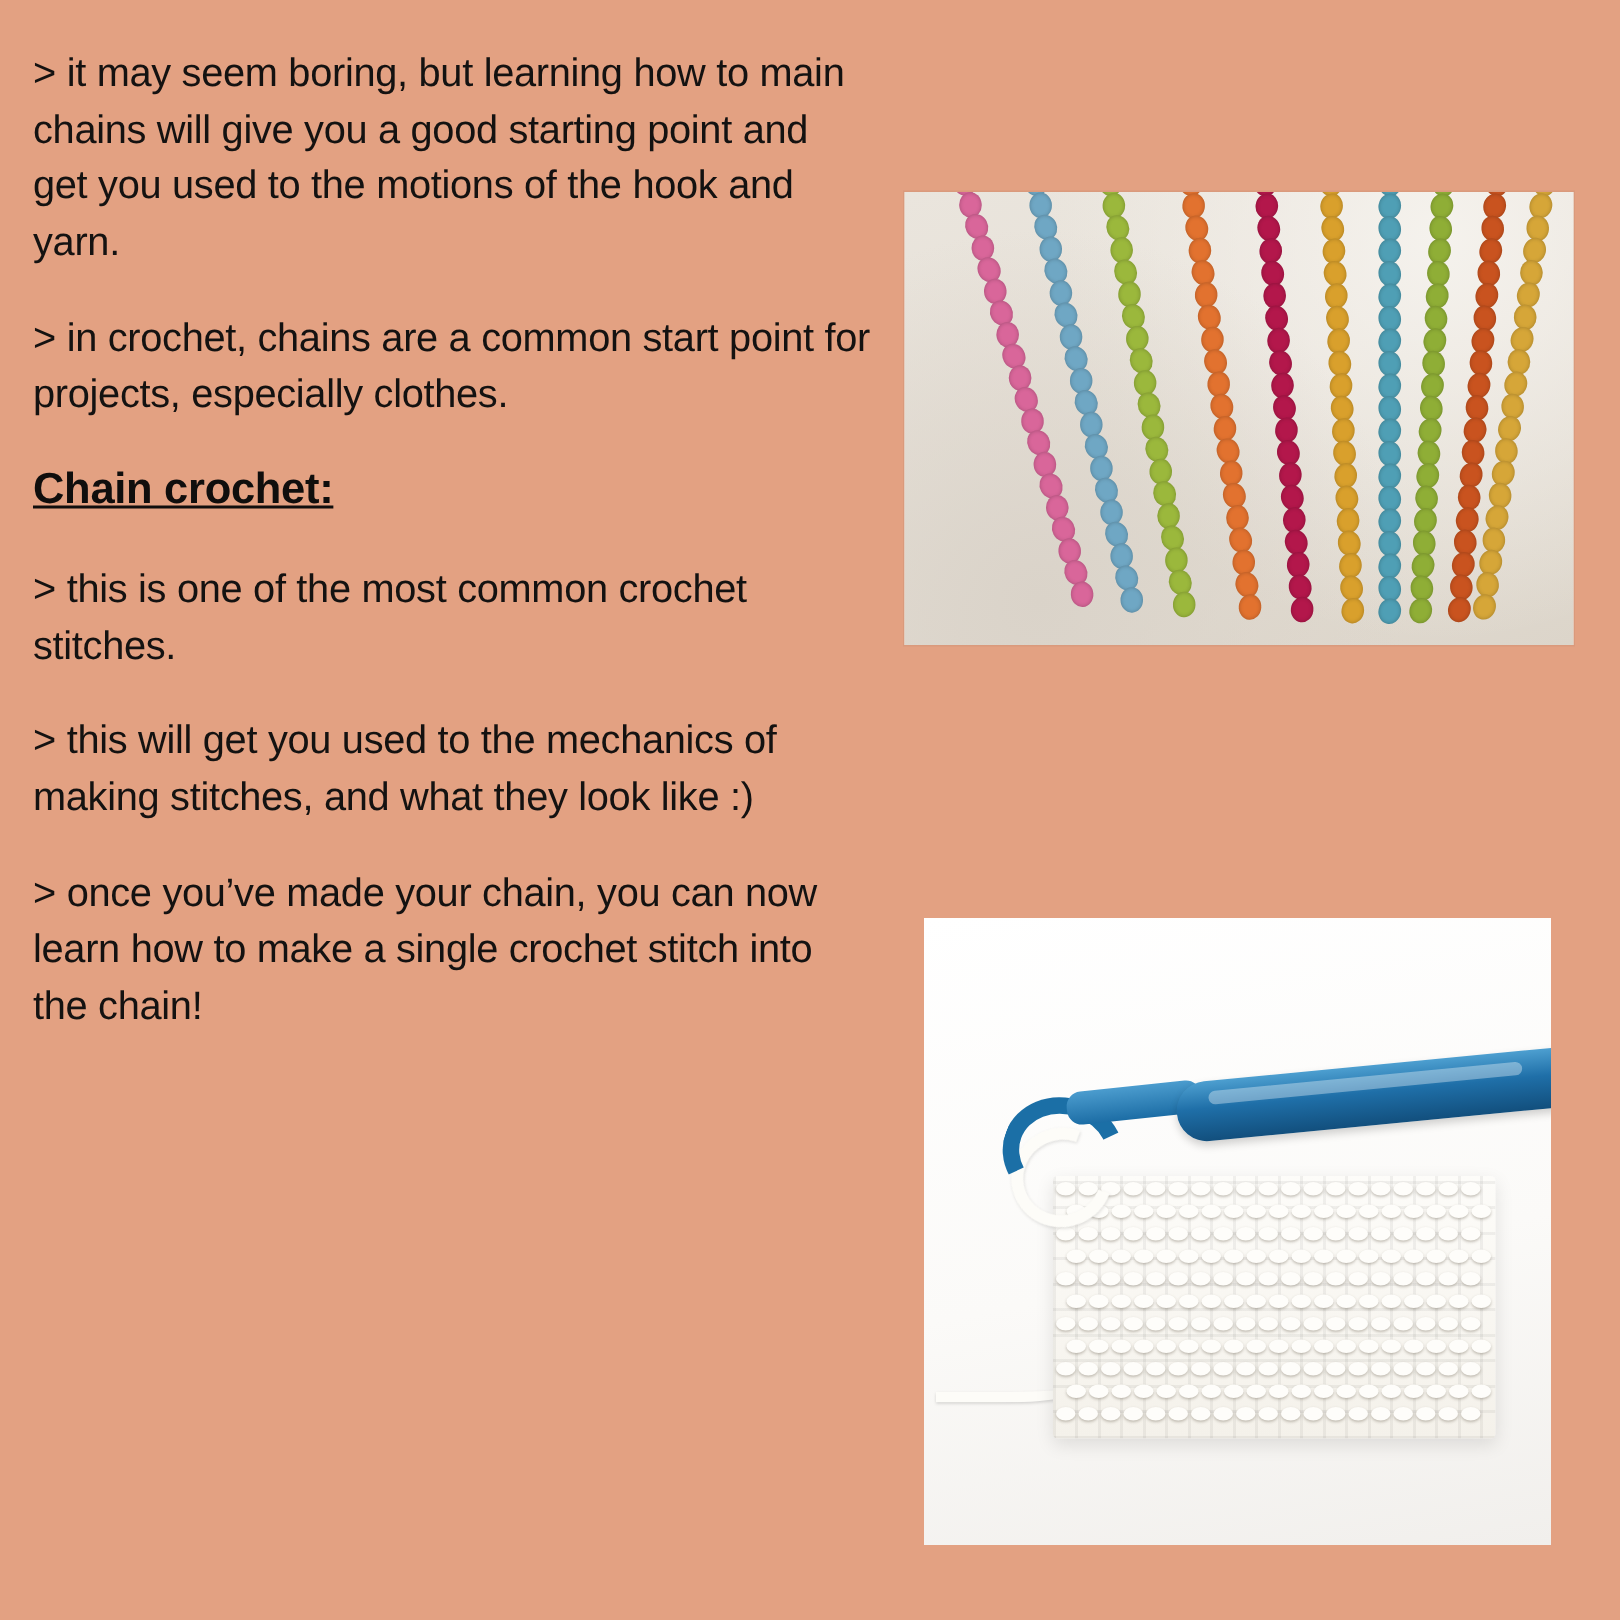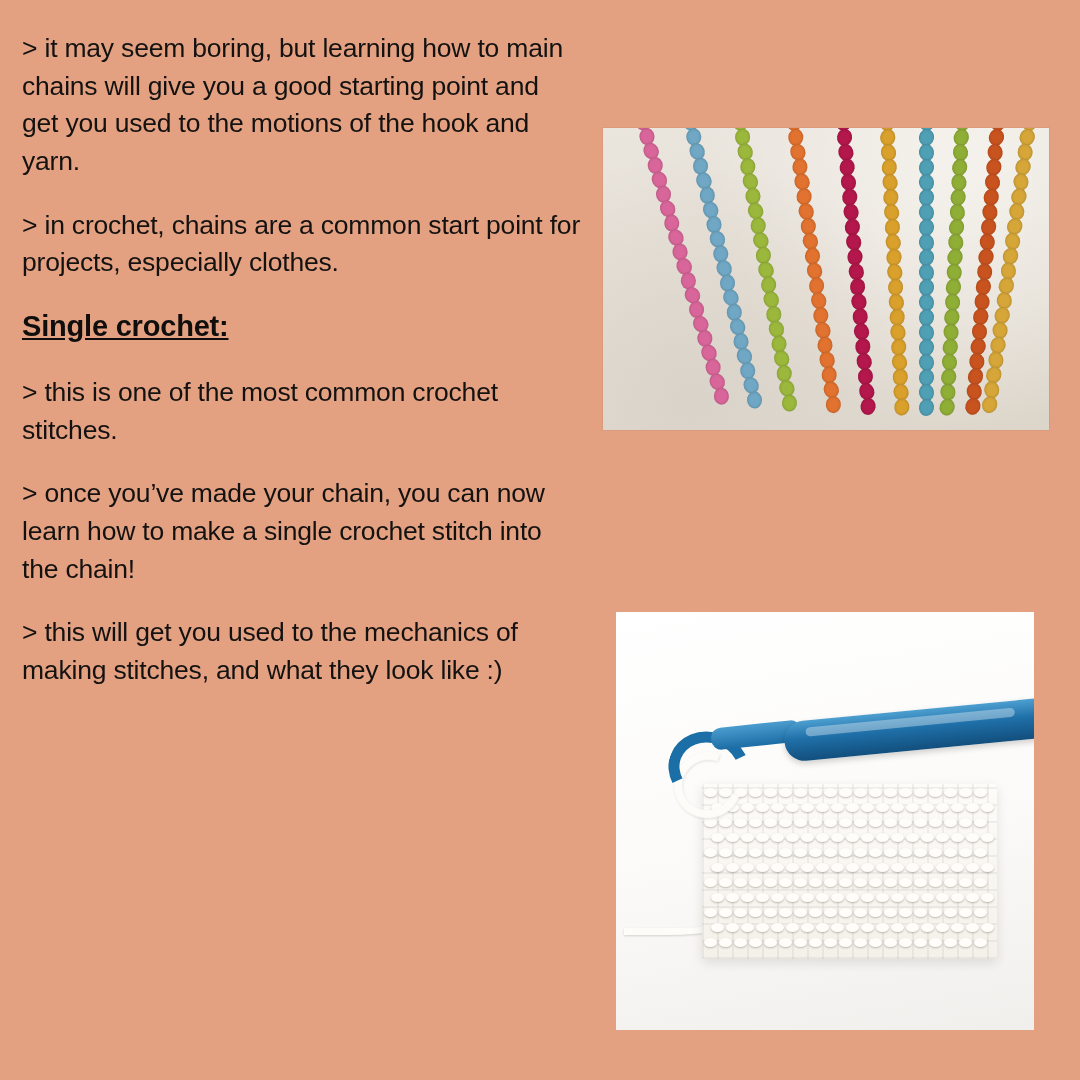--- a/index.html
+++ b/index.html
@@ -193,25 +193,25 @@
 <body>
 
 <div class="page">
 
   <div class="text-col">
 
 
     <p class="para">&gt; it may seem boring, but learning how to main chains will give you a good starting point and get you used to the motions of the hook and yarn.</p>
     <p class="para">&gt; in crochet, chains are a common start point for projects, especially clothes.</p>
 
-    <h1 class="heading2">Single crochet:</h1>
+    <h1 class="heading2">Chain crochet:</h1>
 
     <p class="para">&gt; this is one of the most common crochet stitches.</p>
+    <p class="para">&gt; this will get you used to the mechanics of making stitches, and what they look like :)</p>
     <p class="para">&gt; once you’ve made your chain, you can now learn how to make a single crochet stitch into the chain!</p>
-    <p class="para">&gt; this will get you used to the mechanics of making stitches, and what they look like :)</p>
 
   </div>
 
   <div class="photo1">
     <div class="bg"></div>
     <div id="chains-host">
         <div class="chain" style="left: 30px; transform: rotate(-16deg);">
           <div class="seg" style="top: 0px; background: rgb(217, 102, 154); transform: rotate(-12deg);"></div>
           <div class="seg" style="top: 15px; background: rgb(217, 102, 154); transform: rotate(12deg);"></div>
           <div class="seg" style="top: 30px; background: rgb(217, 102, 154); transform: rotate(-12deg);"></div>

